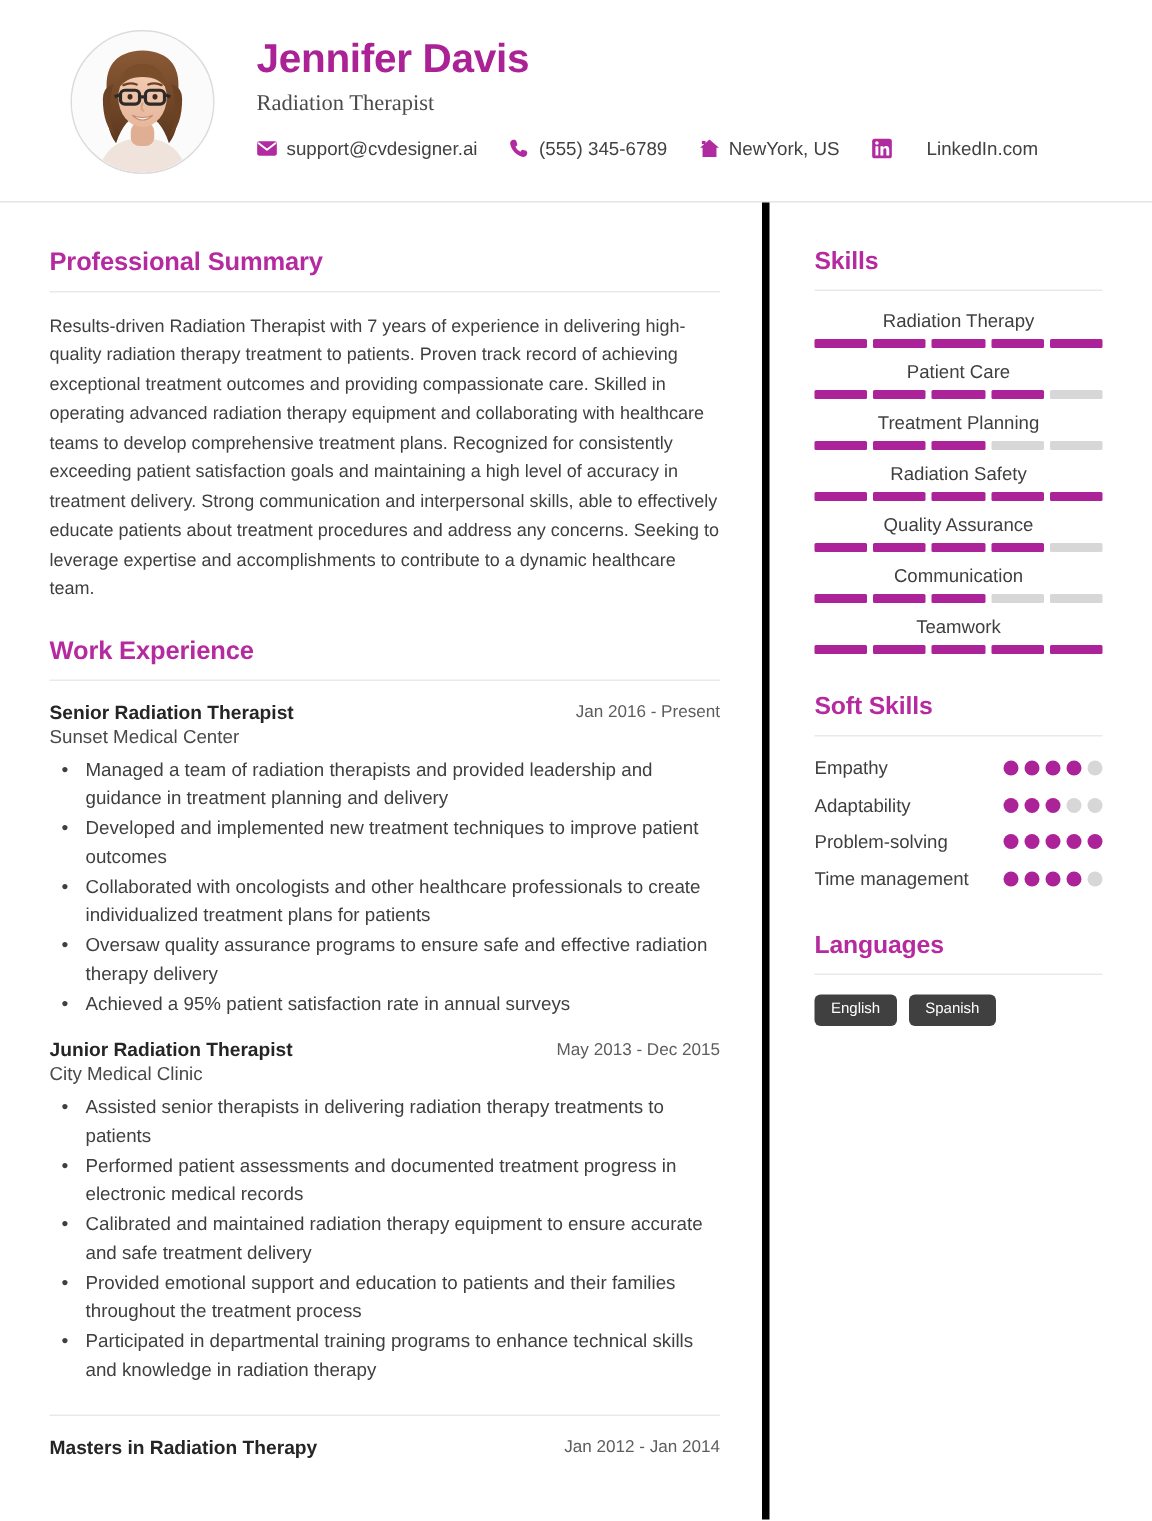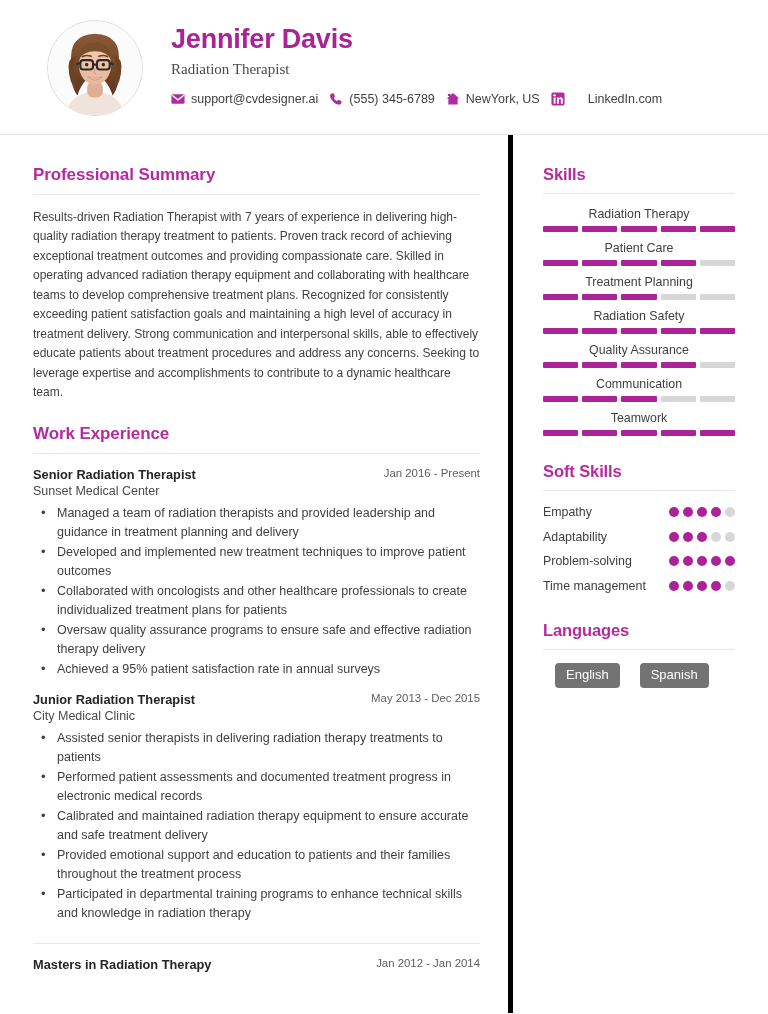--- a/index.html
+++ b/index.html
@@ -76,21 +76,21 @@
     display: flex;
     align-items: center;
     flex-wrap: nowrap;
   }
 
   .contact-item {
     display: flex;
     align-items: center;
     font-size: 12.5px;
     color: #414141;
-    margin-right: 11px;
+    margin-right: 21px;
     white-space: nowrap;
   }
   .contact-item:last-child { margin-right: 0; gap: 17px; }
 
   .c-icon {
     width: 14px;
     height: 14px;
     margin-right: 6px;
     display: inline-flex;
     align-items: center;
@@ -143,21 +143,21 @@
   .sec-block.wex { margin-top: 22px; }
   .sec-block.edu { margin-top: 20px; }
 
   
   .entry { margin-bottom: 13px; }
   .entry:last-child { margin-bottom: 0; }
 
   .entry-top {
     display: flex;
     justify-content: space-between;
-    align-items: flex-start;
+    align-items: center;
   }
 
   .entry-title {
     font-size: 12.8px;
     font-weight: bold;
     color: #252525;
   }
 
   .entry-date {
     font-size: 11.4px;
@@ -241,27 +241,26 @@
   }
   .dot.on { background: #AC2298; }
 
   
   .lang-wrap {
     display: flex;
     flex-wrap: wrap;
     gap: 8px;
   }
   .lang-tag {
-    background: #737373;
+    background: #404040;
     color: #ffffff;
-    font-size: 13px;
+    font-size: 10px;
     padding: 4px 11px 5px 11px;
     border-radius: 4px;
     line-height: 1.2;
-    margin-left: 12px;
   }
 
   .sec-block.soft { margin-top: 26px; }
   .sec-block.lang { margin-top: 26px; }
 </style>
 </head>
 <body>
 
 <div class="page">
 

